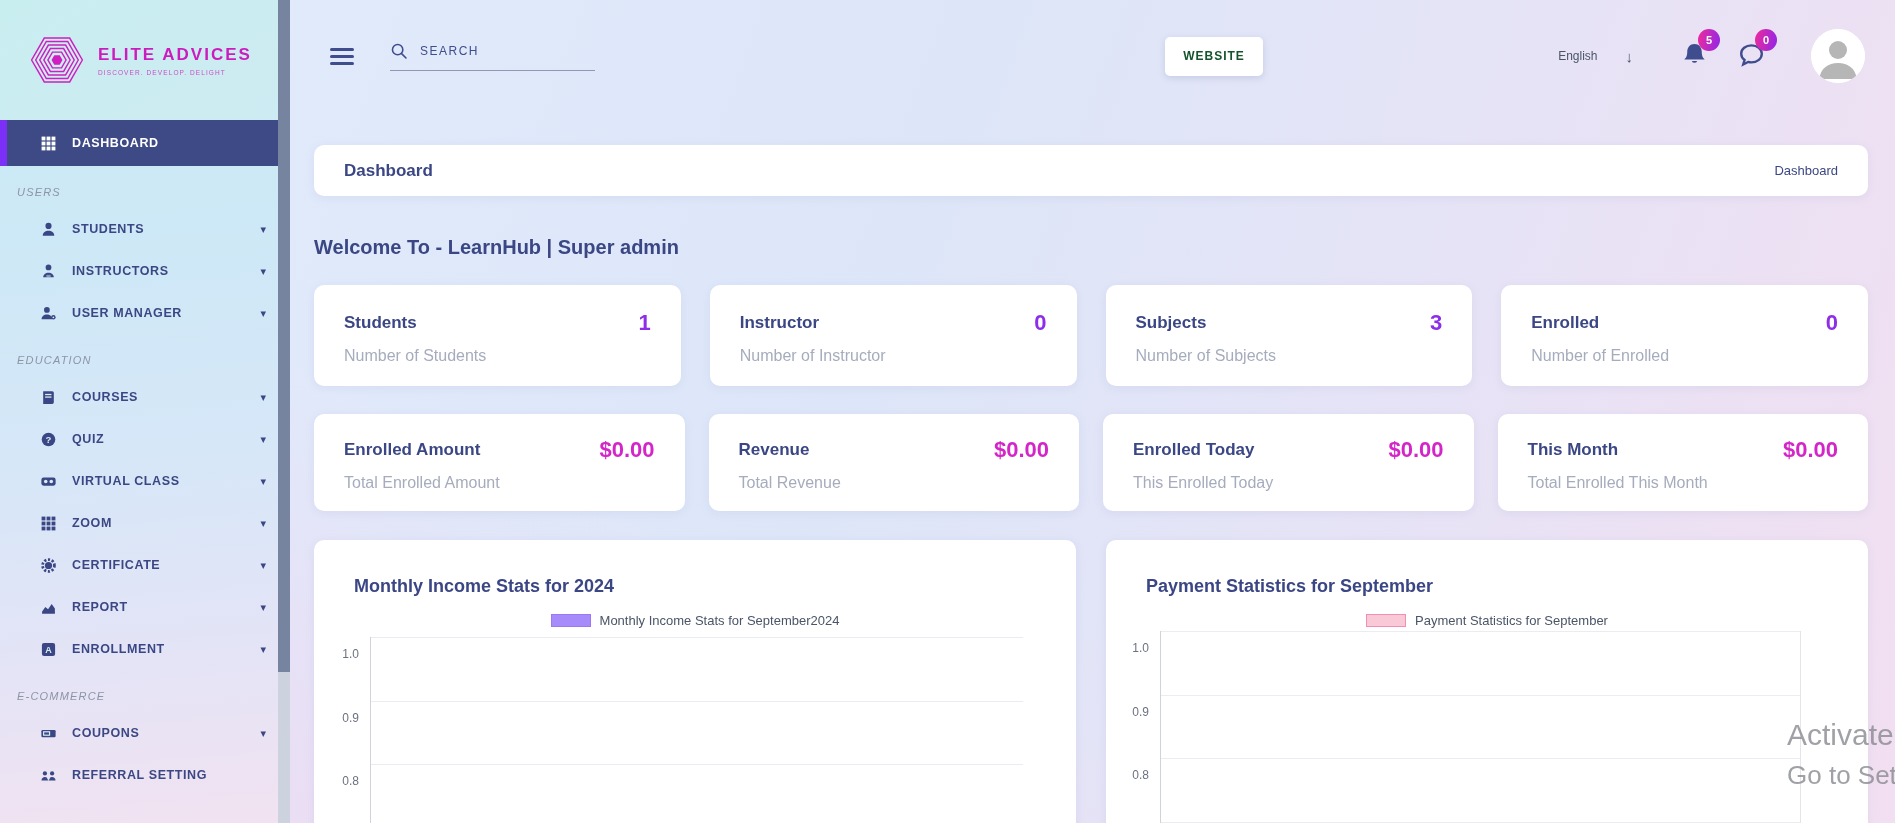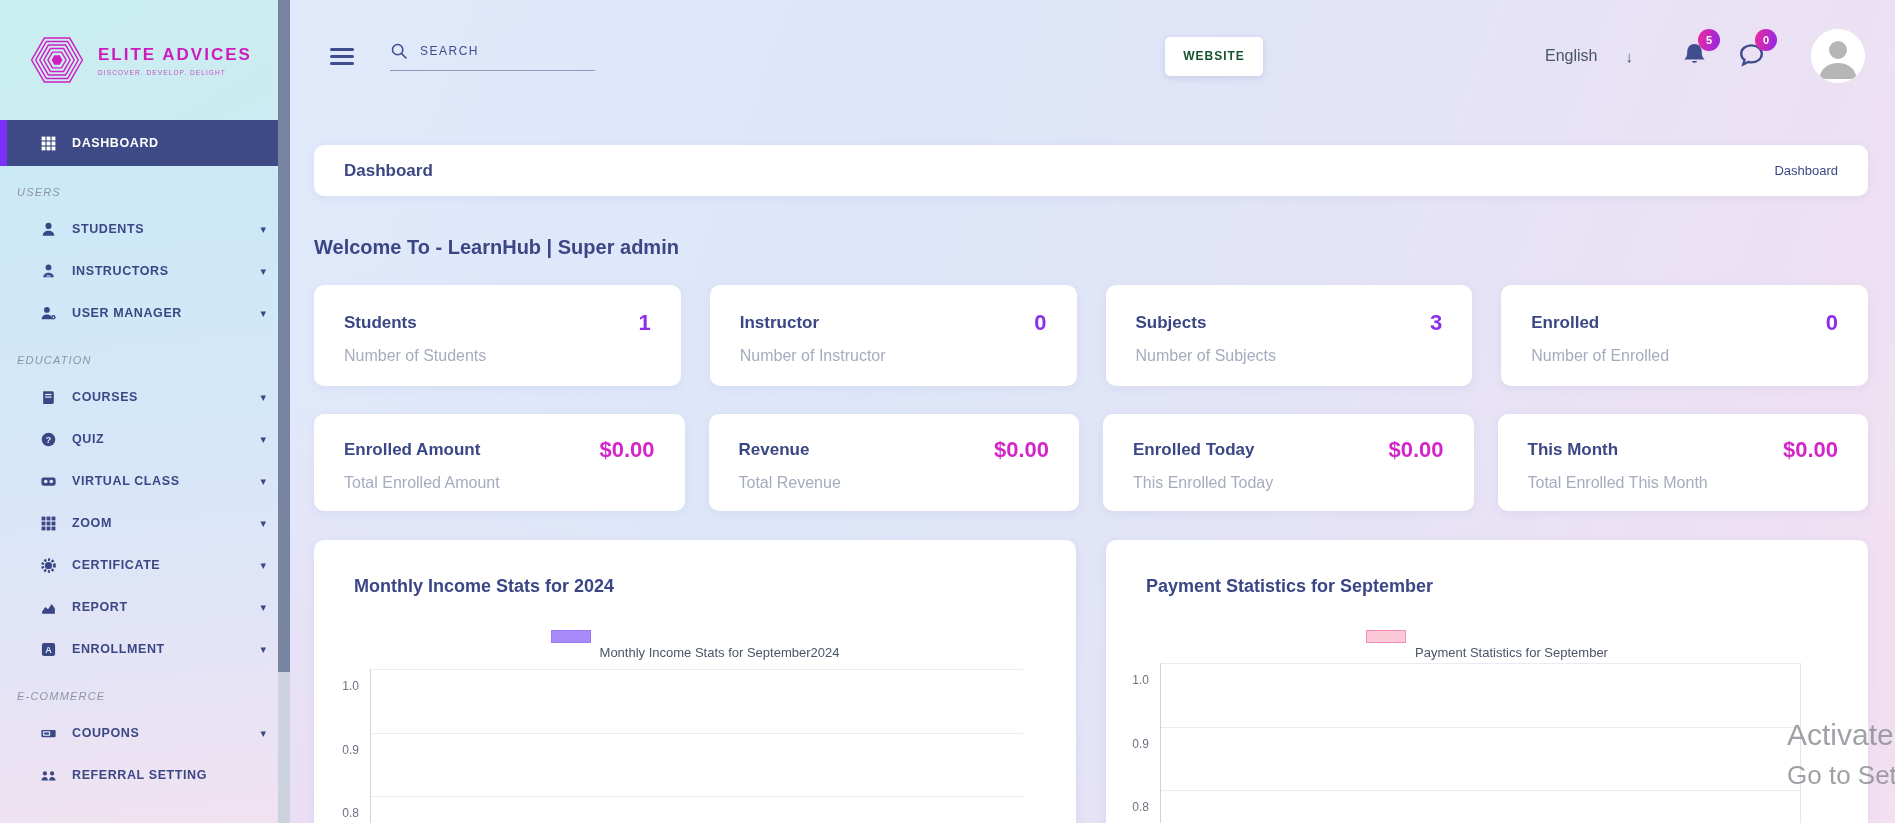--- a/index.html
+++ b/index.html
@@ -37,21 +37,21 @@
     padding-bottom:10px; width:205px; }
   .search-wrap svg { flex:0 0 18px; }
   .search-input { border:none; outline:none; background:transparent; margin-left:12px; width:160px;
     font-size:12px; letter-spacing:1.5px; color:#3f4c8e; font-family:"Liberation Sans",sans-serif; }
   .search-input::placeholder { color:#3f4c8e; opacity:1; }
   .website-btn { margin-left:570px; background:#fff; border:none; border-radius:5px; width:98px; height:39px;
     font-size:12px; font-weight:bold; letter-spacing:1px; color:#14532d; cursor:pointer;
     box-shadow:0 2px 6px rgba(120,130,180,.25); font-family:"Liberation Sans",sans-serif; }
   .top-right { margin-left:auto; display:flex; align-items:center; }
   .lang { display:flex; align-items:center; cursor:pointer; }
-  .lang-label { font-size:16px; color:#4a5568; }
+  .lang-label { font-size:12px; color:#4a5568; }
   .lang-arrow { font-size:15px; color:#4a5568; margin-left:28px; }
   .icon-badge-wrap { position:relative; margin-left:48px; cursor:pointer; }
   .icon-badge-wrap.chat { margin-left:30px; }
   .badge { position:absolute; top:-12px; right:-12px; width:22px; height:22px; border-radius:50%;
     background:linear-gradient(100deg,#ef2a9b,#8f27e8); color:#fff; font-size:11px; font-weight:bold;
     display:flex; align-items:center; justify-content:center; }
   .avatar { margin-left:46px; width:54px; height:54px; border-radius:50%; background:#fff; overflow:hidden;
     display:flex; align-items:center; justify-content:center; cursor:pointer; }
 
   .breadcrumb-card { margin:33px 27px 0 24px; height:51px; background:#fff; border-radius:10px;
@@ -75,21 +75,21 @@
   .stat-sub { margin-top:11px; font-size:16px; color:#a6acbd; }
 
   .charts-row { margin:29px 27px 0 24px; display:grid; grid-template-columns:1fr 1fr; gap:30px; }
   .chart-card { background:#fff; border-radius:10px; height:400px; padding-top:36px;
     box-shadow:0 2px 8px rgba(130,140,190,.12); }
   .chart-title { font-size:18px; font-weight:bold; color:#3b4784; margin-left:40px; }
   .legend { margin-top:16px; display:flex; align-items:center; justify-content:center; }
   .legend .swatch { width:40px; height:13px; }
   .swatch.purple { background:#a78bfa; border:1px solid #9b79f5; }
   .swatch.pink { background:#f9c9d7; border:1.5px solid #f48fb1; }
-  .legend .legend-text { margin-left:9px; font-size:13px; color:#4a5568;margin-top:32px; }
+  .legend .legend-text { margin-left:9px; font-size:13px; color:#4a5568; }
   .plot { position:relative; margin-top:9px; border-left:1px solid #cfd4dc; }
   .plot.left-chart { margin-left:56px; width:653px; }
   .plot.right-chart { margin-left:54px; width:641px; margin-top:3px; border-right:1px solid #e3e5ea; }
   .tickrow { height:63.5px; border-top:1px solid #ebebf2; position:relative; }
   .ticklabel { position:absolute; left:-12px; top:16px; transform:translate(-100%,-50%);
     font-size:12px; color:#6b7280; }
 
   .watermark { position:absolute; left:1497px; top:718px; color:#888a90; opacity:.8; pointer-events:none; }
   .watermark .wm1 { font-size:30px; }
   .watermark .wm2 { font-size:26px; margin-top:8px; white-space:nowrap; }

